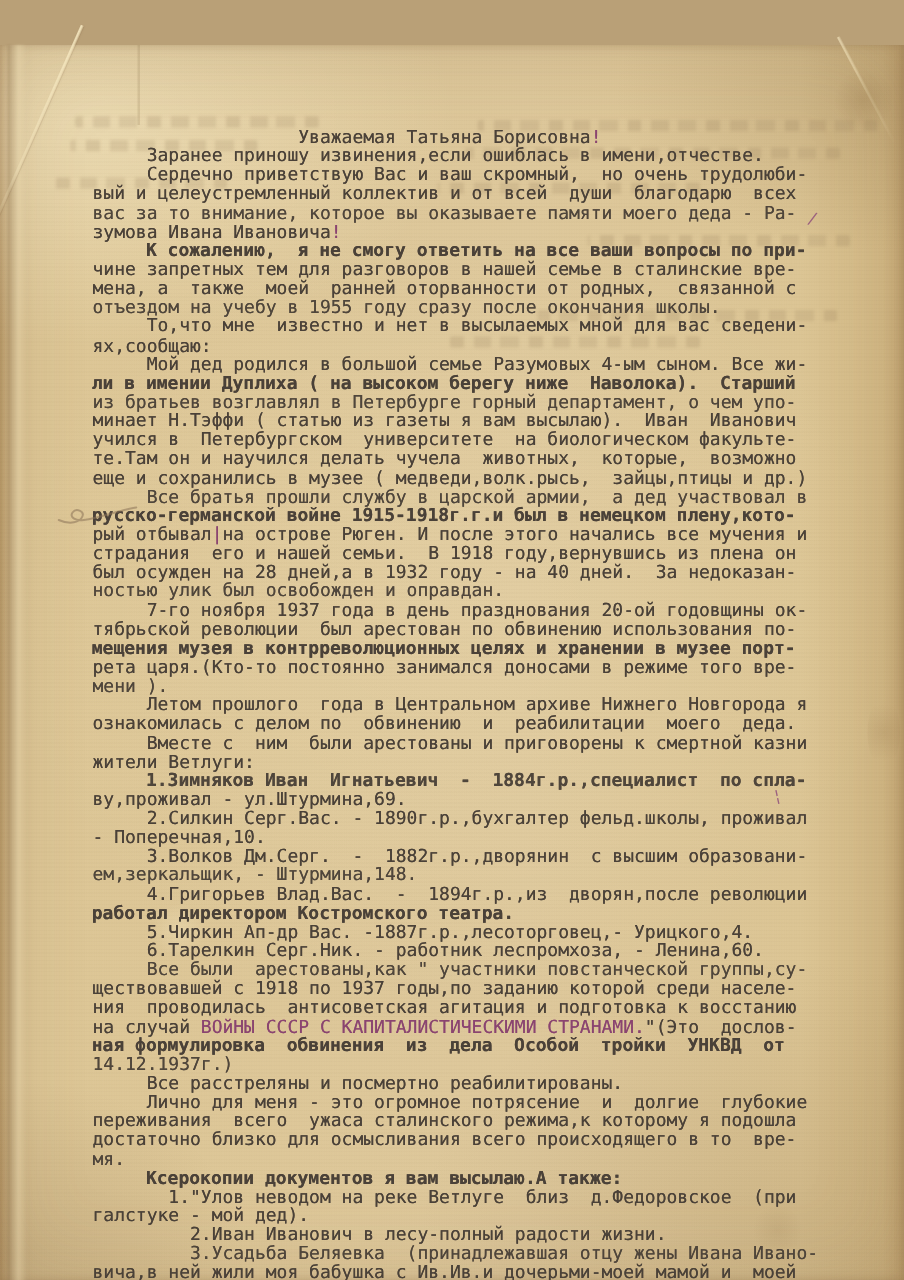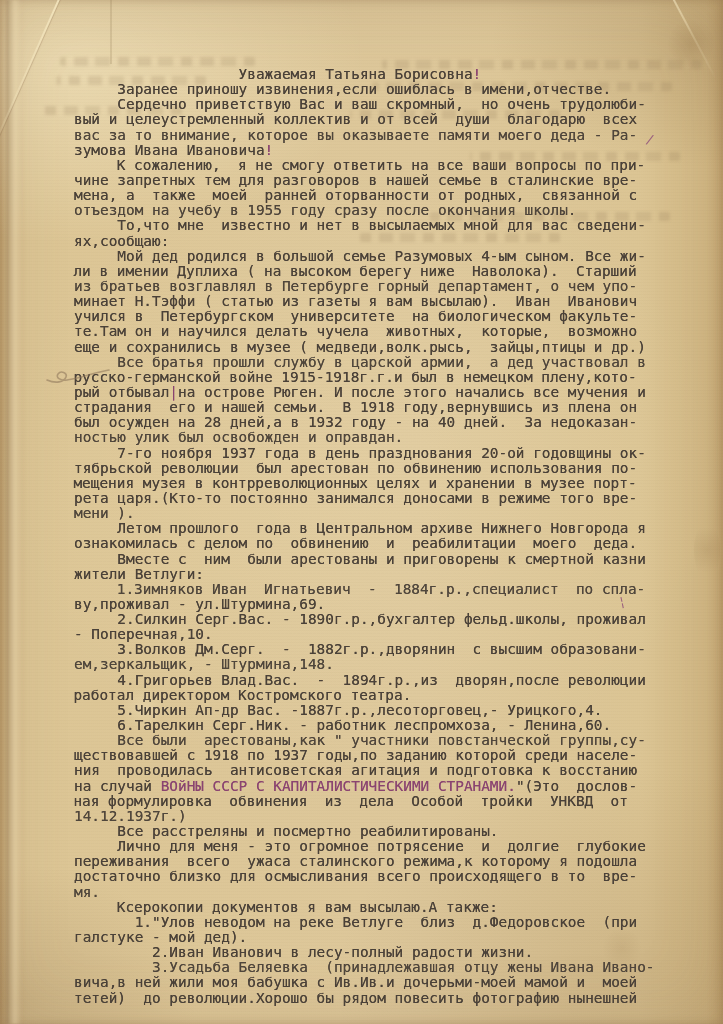--- a/index.html
+++ b/index.html
@@ -12,20 +12,21 @@
   .page{
     position:absolute;inset:0;
     background:
       radial-gradient(ellipse 420px 260px at 10% 6%, rgba(255,246,216,.40), rgba(255,246,216,0) 70%),
       radial-gradient(ellipse 300px 180px at 97% 4%, rgba(125,95,58,.20), rgba(125,95,58,0) 70%),
       radial-gradient(ellipse 500px 420px at 50% 46%, rgba(255,242,205,.14), rgba(255,242,205,0) 75%),
       radial-gradient(ellipse 420px 300px at 88% 96%, rgba(120,88,50,.14), rgba(120,88,50,0) 72%),
       radial-gradient(ellipse 260px 200px at 2% 98%, rgba(115,85,50,.18), rgba(115,85,50,0) 70%),
       linear-gradient(90deg,#c3a471 0px,#d5bc8c 10px,#dcc594 28px,#ddc79a 420px,#dbc493 640px,#d2b884 706px,#c5a773 723px);
     box-shadow: inset 0 0 70px rgba(124,94,58,.20), inset 0 0 8px rgba(110,80,45,.28);
+    margin-top: 36px;
   }
   .grain{
     position:absolute;inset:0;pointer-events:none;
     background-image:
       repeating-linear-gradient(0deg, rgba(90,70,40,.018) 0 1px, rgba(255,255,255,0) 1px 3px),
       repeating-linear-gradient(90deg, rgba(255,252,240,.02) 0 1px, rgba(255,255,255,0) 1px 2px);
   }
   .spot{position:absolute;border-radius:50%;pointer-events:none;}
   .spot1{left:668px;top:18px;width:46px;height:52px;background:radial-gradient(circle,rgba(130,96,55,.18),rgba(130,96,55,0) 70%);}
   .spot2{left:694px;top:520px;width:26px;height:60px;background:radial-gradient(circle,rgba(130,96,55,.14),rgba(130,96,55,0) 70%);}
@@ -53,21 +54,21 @@
   }
   
   .letter{
     position:absolute;left:74px;top:67px;
     font-size:14.4px;line-height:15.15px;
     color:#4a4138;white-space:pre;
     text-shadow:0 0 .5px rgba(74,65,56,.85);
   }
   .line{height:15.15px;}
   .line:nth-child(3n){transform:translateY(.35px);}
-  .line:nth-child(7n){transform:translateX(-.6px);}
+  .line:nth-child(7n){transform:translateX(-.6px);font-weight:bold;}
   .line:nth-child(5n){opacity:.96;}
   .a{color:#8a4470;text-shadow:0 0 .5px rgba(138,68,112,.8);}
   
   .pencil{position:absolute;left:40px;top:363px;pointer-events:none;}
   .tick{position:absolute;color:#91517c;font-size:13px;opacity:.85;pointer-events:none;}
   .tick1{left:646px;top:132px;transform:rotate(12deg);}
   .tick2{left:618px;top:594px;transform:rotate(-12deg);}
 </style>
 </head>
 <body>

